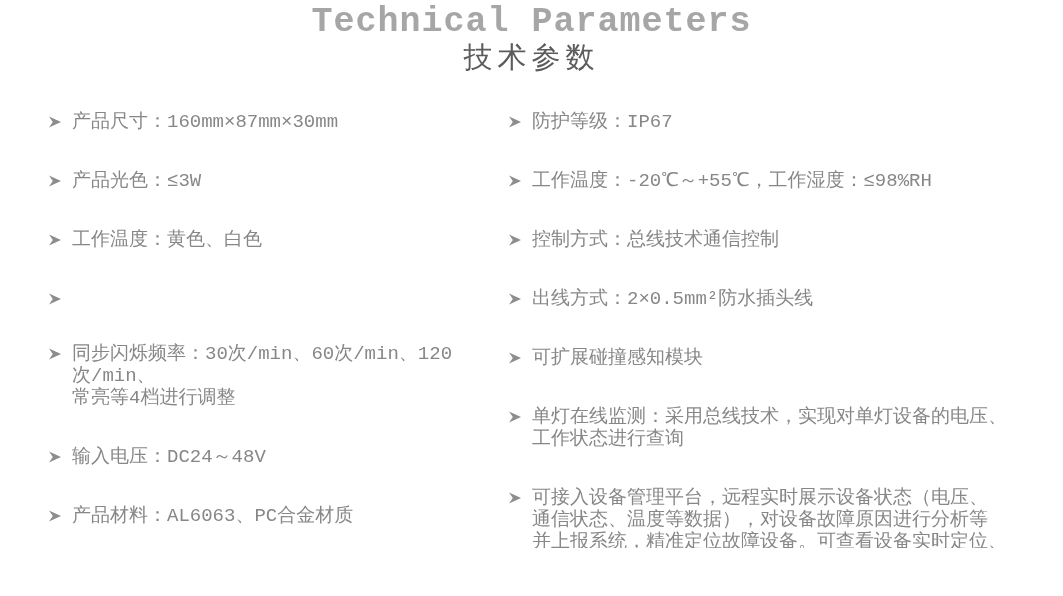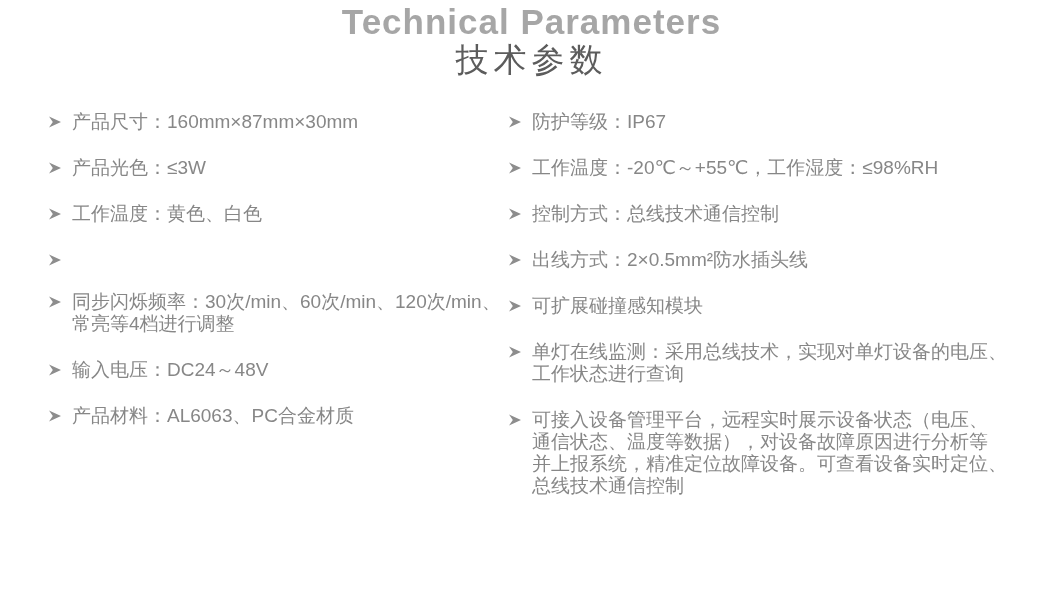--- a/index.html
+++ b/index.html
@@ -15,50 +15,51 @@
     padding: 0;
     background: var(--background);
     font-family: "Liberation Sans", "DejaVu Sans", sans-serif;
   }
   .page {
     position: relative;
     width: 1063px;
     height: 548px;
     background: var(--background);
     overflow: hidden;
+    font-family: Liberation Mono, monospace;
   }
   header { text-align: center; padding-top: 2px; }
   h1 {
     margin: 0;
     font-size: 35px;
     line-height: 40px;
     font-weight: 700;
     letter-spacing: 1px;
     color: var(--title-en);
   }
   h2 {
     margin: 0;
-    font-size: 33px;
+    font-size: 29px;
     line-height: 36px;
     font-weight: 400;
     letter-spacing: 5px;
     color: var(--title-zh);
   }
   .columns {
     display: flex;
     align-items: flex-start;
     margin: 33px 0 0 48px;
   }
   ul.col {
     list-style: none;
     margin: 0;
     padding: 0;
     display: flex;
     flex-direction: column;
-    gap: 24px;
+    gap: 37px;
   }
   .col-left  { flex: 0 0 460px; width: 460px; }
   .col-right { margin-left: 20px; width: 518px; }
   .item {
     display: flex;
     font-size: 19px;
     line-height: 22px;
     color: var(--body-text);
   }
   .bullet {

